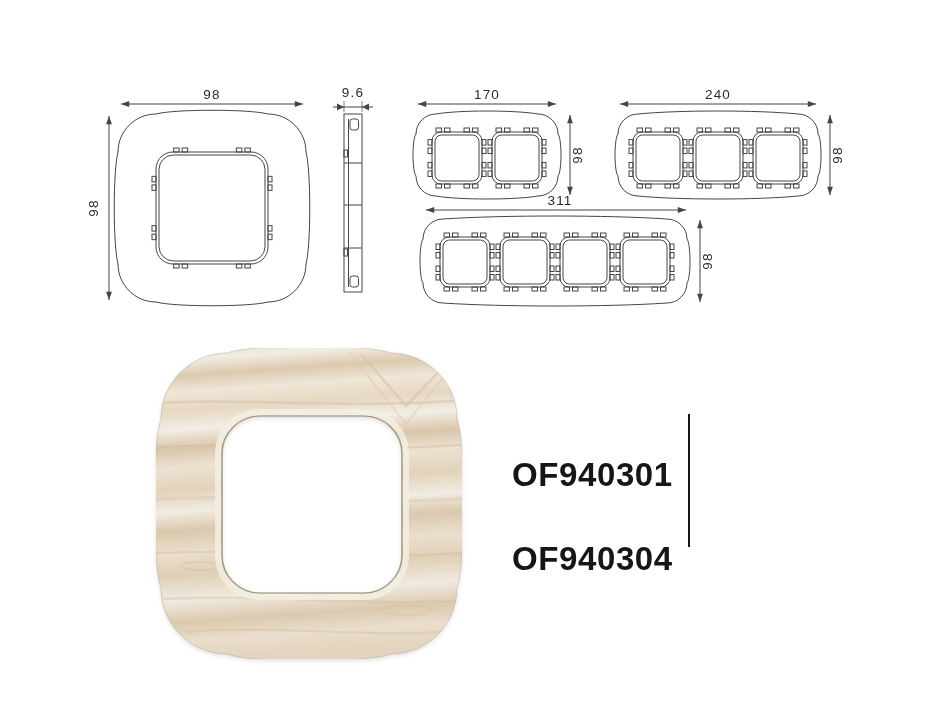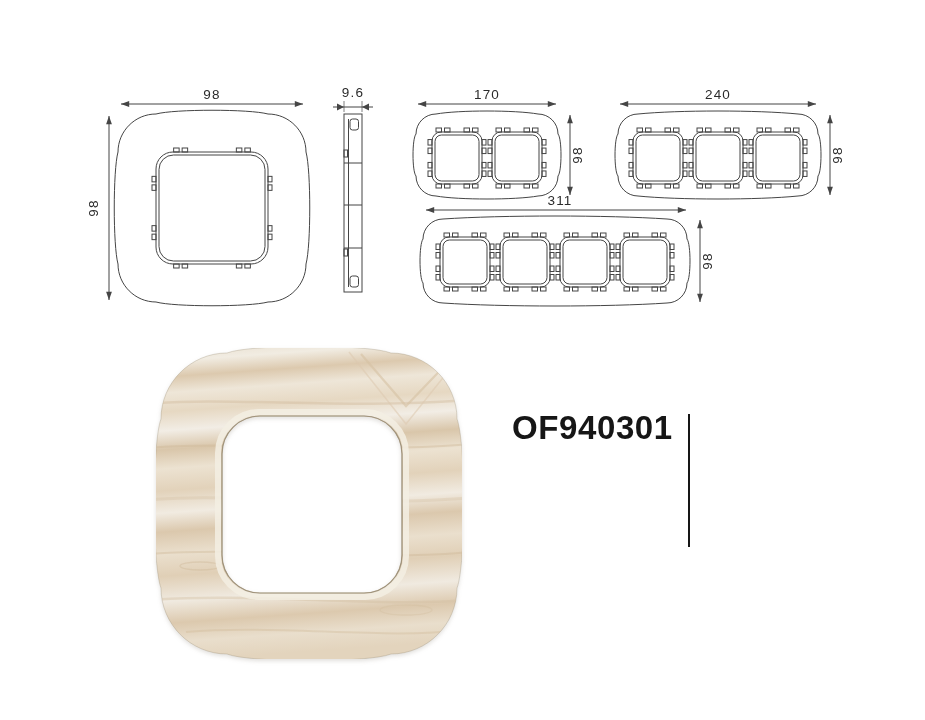--- a/index.html
+++ b/index.html
@@ -17,21 +17,21 @@
   .lnf{fill:var(--line);stroke:none;}
   .dimline{stroke:var(--line);stroke-width:1;fill:none;}
   .extline{stroke:var(--line);stroke-width:0.8;opacity:.85;}
   .dimtext{font-family:"Liberation Sans",sans-serif;font-size:13.5px;
            fill:var(--ink);letter-spacing:1.2px;}
 
   
   .codes{position:absolute;left:512px;top:409px;display:flex;align-items:flex-start;
          font-weight:bold;color:var(--code-ink);}
   .codes-col .row, .counts-col .row{
-         font-size:33px;line-height:37.4px;letter-spacing:0.6px;white-space:nowrap;}
+         font-size:33px;line-height:37.4px;letter-spacing:0.6px;white-space:nowrap;margin-top:47px;}
   .codes-divider{width:2.5px;background:var(--code-ink);height:133px;
          margin:5px 19px 0 15px;}
 
   
   .wood-svg{position:absolute;left:156px;top:348px;
             filter:drop-shadow(0 2px 2px rgba(90,80,60,0.18));}
 </style>
 </head>
 <body>
 
@@ -344,17 +344,18 @@
 
     <rect x="62" y="64" width="188" height="185" rx="41" fill="none" stroke="#f3eee3" stroke-width="6" opacity="0.85"></rect>
 
     <rect x="66" y="68" width="180" height="177" rx="38" fill="none" stroke="#a0937b" stroke-width="1.2"></rect>
   </svg>
 
   
   <div class="codes">
     <div class="codes-col">
       <div class="row">OF940301</div>
+      <div class="row">OF940304</div>
     </div>
     <div class="codes-divider"></div>
   </div>
 
 </div>
 
 </body></html>

